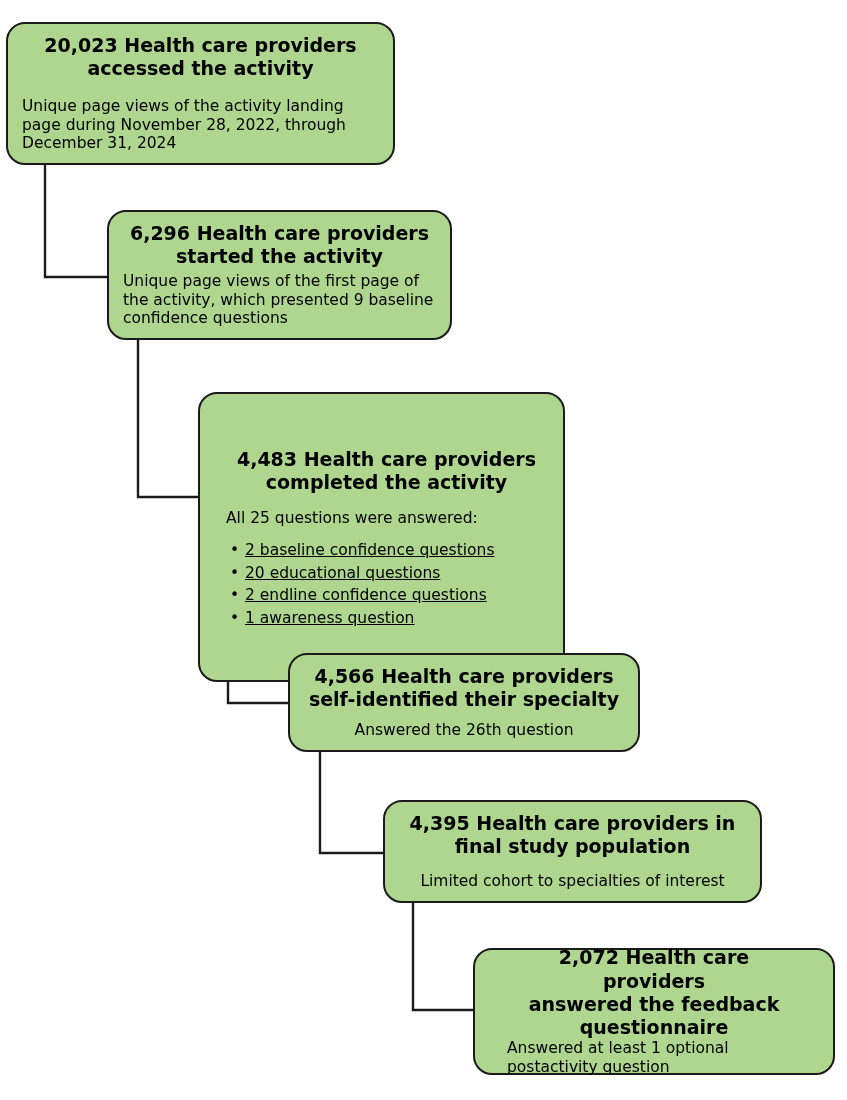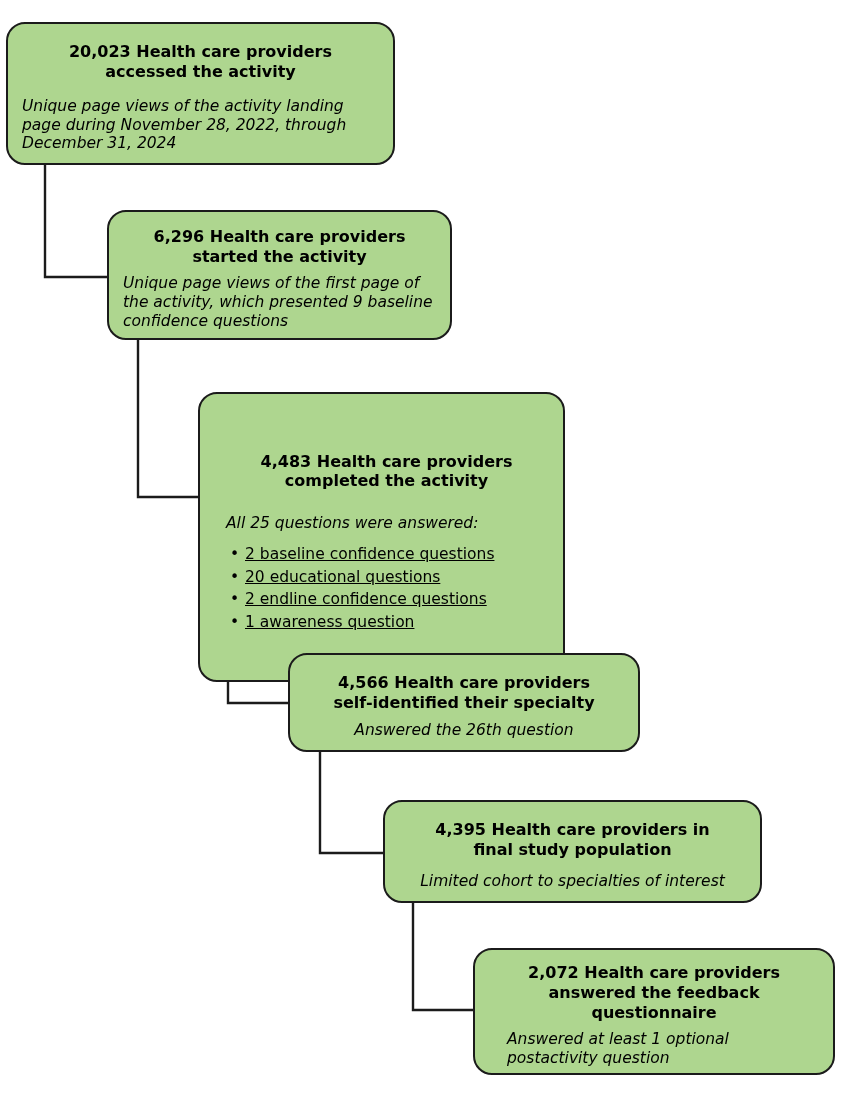--- a/index.html
+++ b/index.html
@@ -32,32 +32,31 @@
     border: 2px solid #1b1b1b;
     border-radius: 19px;
     padding: 10px 14px 10px 14px;
     display: flex;
     flex-direction: column;
     justify-content: center;
     color: #000000;
   }
   .node .title {
     font-weight: bold;
-    font-size: 16px;
+    font-size: 19px;
     line-height: 1.22;
     text-align: center;
-    margin: 8px;
+    margin: 0;
     white-space: pre-line;
   }
   .node .body {
     font-size: 15.5px;
     line-height: 1.21;
     margin: 0;
     white-space: pre-line;
-    font-style: italic;
   }
   .node .body.center {
     text-align: center;
   }
   .node .body.left {
     text-align: left;
   }
   .gap-lg { height: 17px; }
   .gap-md { height: 15px; }
   .bullets {

